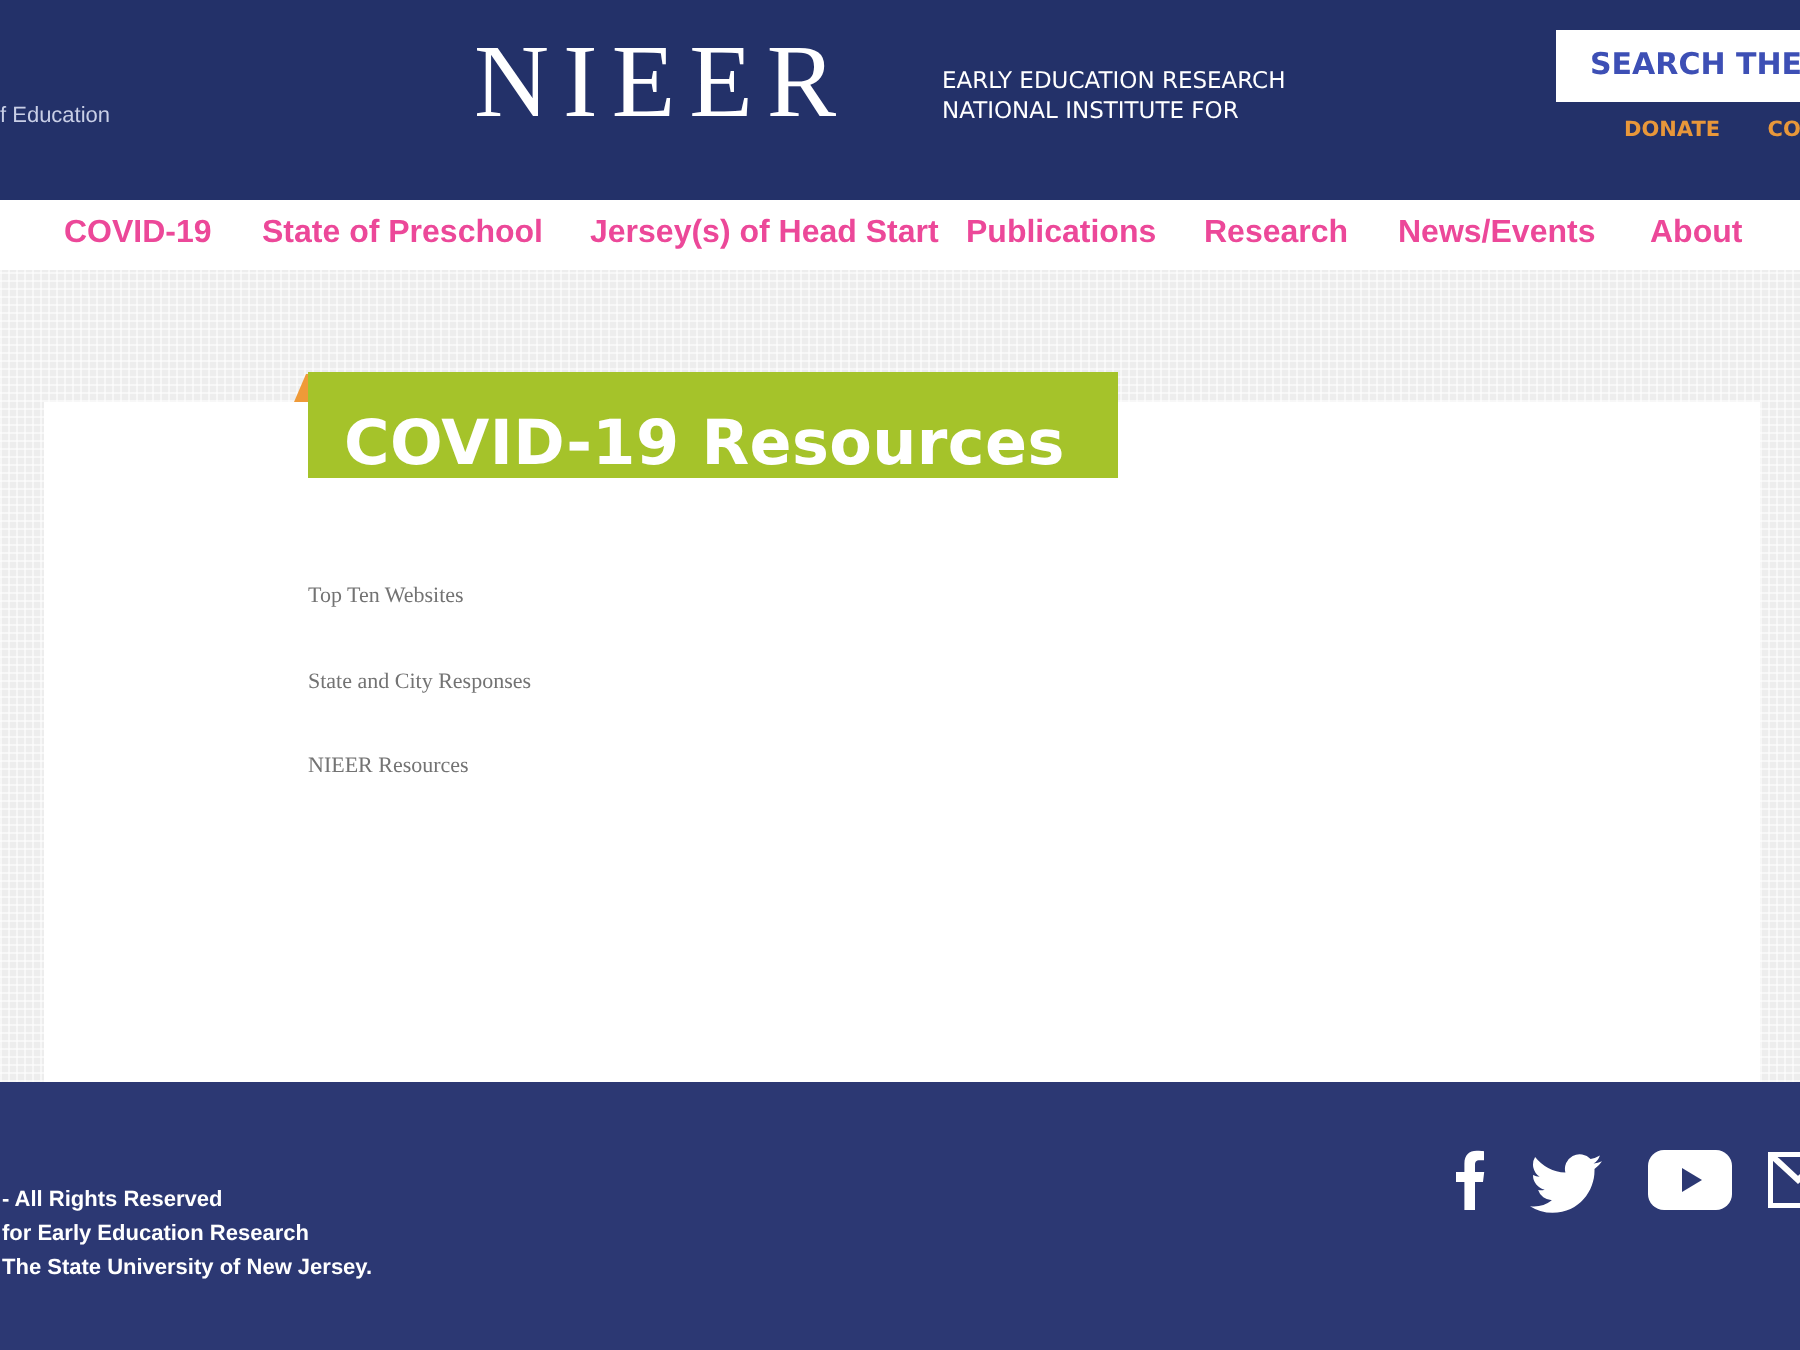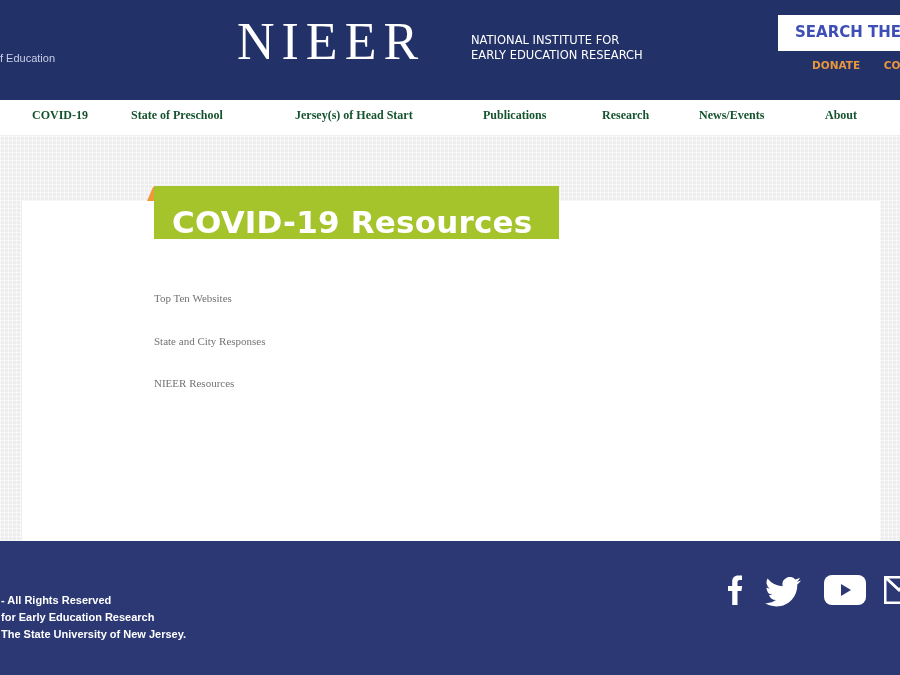--- a/index.html
+++ b/index.html
@@ -8,21 +8,21 @@
 
   .header { position: absolute; left: 0; top: 0; width: 900px; height: 100px; background: #233169; }
   .left-frag { position: absolute; left: 0; top: 52px; color: #c9cfe6; font-size: 11px; font-family: Liberation Sans, sans-serif; }
   .logo-mark { position: absolute; left: 237px; top: 14px; color: #fff; font-family: Liberation Serif, serif; font-size: 52px; letter-spacing: 7px; line-height: 56px; }
   .logo-sub { position: absolute; left: 471px; top: 33px; color: #fff; font-family: "DejaVu Sans", sans-serif; font-size: 11.5px; line-height: 15px; }
   .search-box { position: absolute; left: 778px; top: 15px; width: 140px; height: 36px; background: #fff; padding: 8px 0 0 17px; color: #3d4fb5; font-family: "DejaVu Sans", sans-serif; font-weight: bold; font-size: 15px; white-space: nowrap; overflow: hidden; }
   .util-links { position: absolute; left: 812px; top: 59px; white-space: nowrap; font-family: "DejaVu Sans", sans-serif; font-weight: bold; font-size: 10.5px; color: #e8973a; }
   .util-links span { margin-right: 20px; cursor: pointer; }
 
   .nav { position: absolute; left: 0; top: 100px; width: 900px; height: 35px; background: #fff; }
-  .nav-item { position: absolute; top: 8px; color: #14532d; font-family: Liberation Serif, serif; font-weight: bold; font-size: 12px; white-space: nowrap; cursor: pointer; }
+  .nav-item { position: absolute; top: 8px; color: #ec4899; font-family: Liberation Sans, sans-serif; font-weight: bold; font-size: 16px; white-space: nowrap; cursor: pointer; }
 
   .pattern { position: absolute; left: 0; top: 135px; width: 900px; height: 406px;
     background-color: #ededed;
     background-image:
       repeating-linear-gradient(0deg, rgba(255,255,255,0.55) 0 1px, transparent 1px 4px),
       repeating-linear-gradient(90deg, rgba(255,255,255,0.55) 0 1px, transparent 1px 4px); }
   .card { position: absolute; left: 22px; top: 201px; width: 858px; height: 340px; background: #fff; }
 
   .title-flag { position: absolute; left: 147px; top: 187px; width: 12px; height: 14px; background: #ef9a38; clip-path: polygon(50% 0, 100% 0, 100% 100%, 0 100%); }
   .title-box { position: absolute; left: 154px; top: 186px; width: 405px; height: 53px; background: #a5c32a; }
@@ -34,22 +34,22 @@
   .foot-line { position: absolute; left: 1px; color: #fff; font-family: "Liberation Sans", sans-serif; font-size: 11px; font-weight: bold; white-space: nowrap; margin-top: 17px; }
   .social { position: absolute; top: 32px; cursor: pointer; }
 </style>
 </head>
 <body>
 
 <div class="header">
   <div class="left-frag">f Education</div>
   <div class="logo-mark">NIEER</div>
   <div class="logo-sub">
+    <div>EARLY EDUCATION RESEARCH</div>
     <div>NATIONAL INSTITUTE FOR</div>
-    <div>EARLY EDUCATION RESEARCH</div>
   </div>
   <div class="search-box">SEARCH THE SITE</div>
   <div class="util-links">
     <span>DONATE</span>
     <span>CONTACT</span>
   </div>
 </div>
 
 <div class="nav">
   <div class="nav-item" style="left:32px">COVID-19</div>

